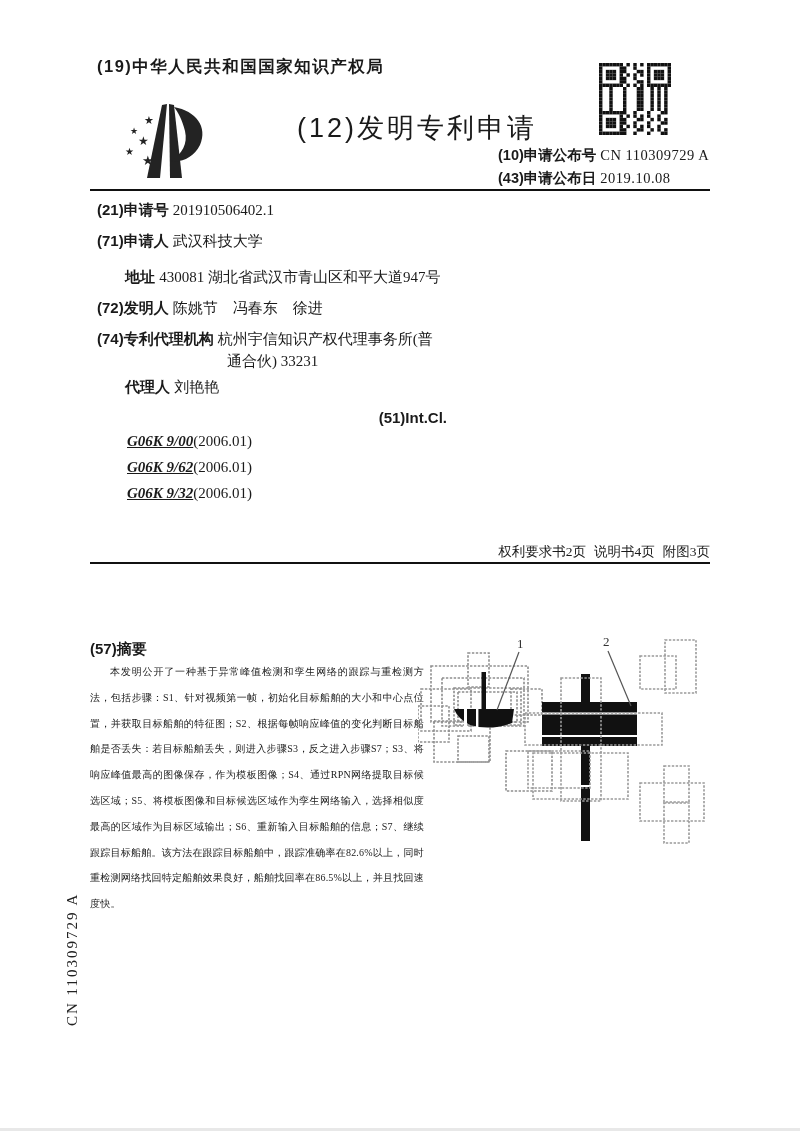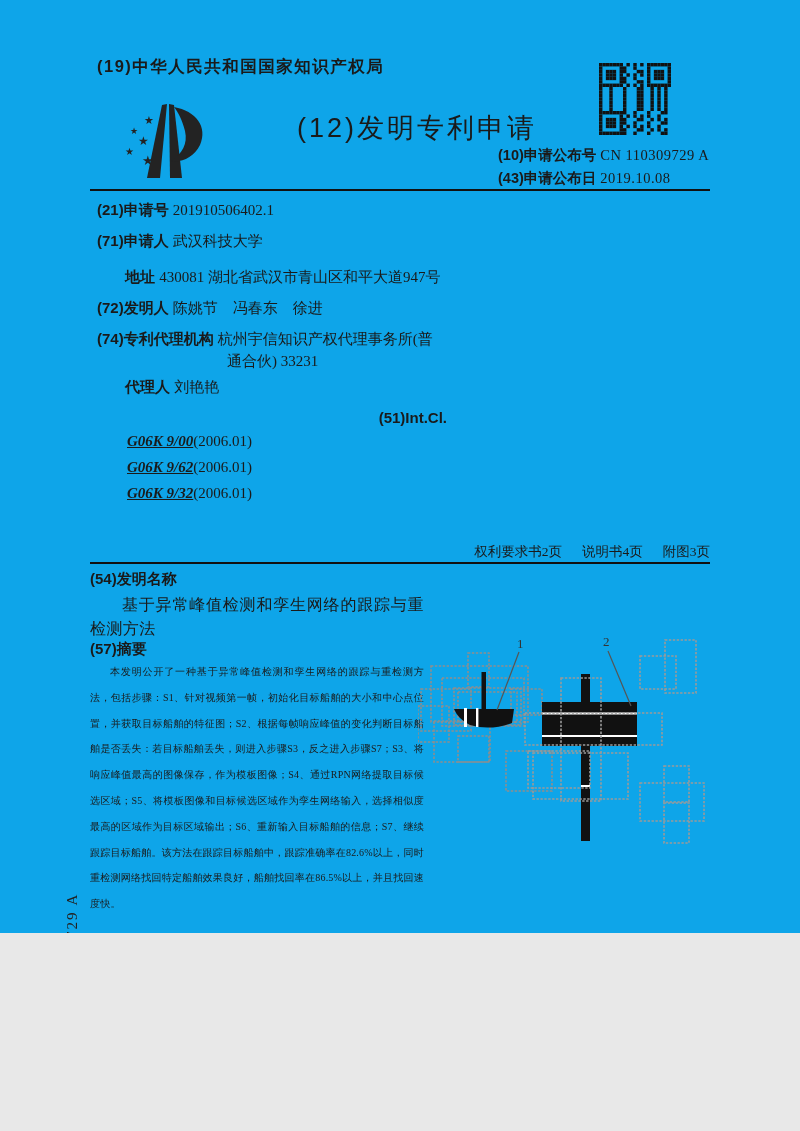--- a/index.html
+++ b/index.html
@@ -1,16 +1,16 @@
 <!DOCTYPE html>
 <html><head>
 <meta charset="utf-8">
 <style>
   html,body{margin:0;padding:0;background:#e8e8e8;}
-  .page{position:relative;width:800px;height:933px;margin:0 auto;background:#0ea5e9;
+  .page{position:relative;width:800px;height:1128px;margin:0 auto;background:#ffffff;
         font-family:"Liberation Sans",sans-serif;color:#1a1a1a;overflow:hidden;}
   .office{position:absolute;left:97px;top:56px;font-size:16.5px;font-weight:700;letter-spacing:1.5px;}
   .logo{position:absolute;left:118px;top:98px;}
   .doc-type{position:absolute;left:297px;top:110px;font-size:27px;font-weight:400;letter-spacing:3px;}
   .qr{position:absolute;left:599px;top:63px;width:72px;height:72px;}
   .pub-line{position:absolute;left:498px;font-size:14.5px;white-space:nowrap;}
   .pub-no{top:146px;}
   .pub-date{top:169px;}
   .pub-label{font-weight:700;}
   .pub-value{font-family:"Liberation Serif",serif;letter-spacing:0.5px;}
@@ -20,21 +20,21 @@
   .biblio{position:absolute;left:97px;top:199px;width:350px;font-size:15px;line-height:21px;}
   .entry{margin-bottom:9px;}
   .b-label{font-weight:700;text-align:right;}
   .b-value{font-family:"Liberation Serif",serif;}
   .addr-line{padding-left:64px;text-indent:-36px;margin-top:14px;}
   .agency-line{padding-left:130px;text-indent:-130px;}
   .agent-line{padding-left:28px;margin-top:4px;}
   .intcl-item{padding-left:30px;font-family:"Liberation Serif",serif;line-height:26px;}
   .intcl-code{font-style:italic;font-weight:700;text-decoration:underline;}
   .pages-info{position:absolute;left:420px;top:543px;width:290px;display:flex;justify-content:flex-end;
-              gap:20px;font-size:13.5px;font-family:"Liberation Serif",serif;white-space:nowrap;}
+              gap:8px;font-size:13.5px;font-family:"Liberation Serif",serif;white-space:nowrap;}
   .sec54{position:absolute;left:90px;top:570px;width:334px;}
   .sec-label{font-weight:700;font-size:15px;}
   .invention-title{margin-top:4px;font-size:16px;line-height:24px;text-indent:2em;
                    font-family:"Liberation Serif",serif;letter-spacing:0.4px;text-align:justify;}
   .sec57{position:absolute;left:90px;top:640px;width:334px;}
   .abstract{font-size:10px;line-height:25.8px;text-align:justify;text-indent:2em;
             font-family:"Liberation Serif",serif;letter-spacing:0.2px;}
   .figure{position:absolute;left:418px;top:626px;}
   .side-id{position:absolute;left:64px;top:876px;height:150px;writing-mode:vertical-rl;
            transform:rotate(180deg);font-family:"Liberation Serif",serif;font-size:15px;
@@ -331,24 +331,20 @@
   </div>
 
   <div class="pages-info">
     <span>权利要求书2页</span>
     <span>说明书4页</span>
     <span>附图3页</span>
   </div>
 
   <div class="hrule hr2"></div>
 
-  <div class="sec54">
-    <div class="sec-label">(54)发明名称</div>
-    <div class="invention-title">基于异常峰值检测和孪生网络的跟踪与重检测方法</div>
-  </div>
 
   <div class="sec57">
     <div class="sec-label">(57)摘要</div>
     <div class="abstract">本发明公开了一种基于异常峰值检测和孪生网络的跟踪与重检测方法，包括步骤：S1、针对视频第一帧，初始化目标船舶的大小和中心点位置，并获取目标船舶的特征图；S2、根据每帧响应峰值的变化判断目标船舶是否丢失：若目标船舶丢失，则进入步骤S3，反之进入步骤S7；S3、将响应峰值最高的图像保存，作为模板图像；S4、通过RPN网络提取目标候选区域；S5、将模板图像和目标候选区域作为孪生网络输入，选择相似度最高的区域作为目标区域输出；S6、重新输入目标船舶的信息；S7、继续跟踪目标船舶。该方法在跟踪目标船舶中，跟踪准确率在82.6%以上，同时重检测网络找回特定船舶效果良好，船舶找回率在86.5%以上，并且找回速度快。</div>
   </div>
 
   <div class="figure">
     <svg width="295" height="252" viewBox="0 0 295 252">
 
       <g fill="none" stroke="#8e8e8e" stroke-width="1.6" stroke-dasharray="2.4,1.5">

